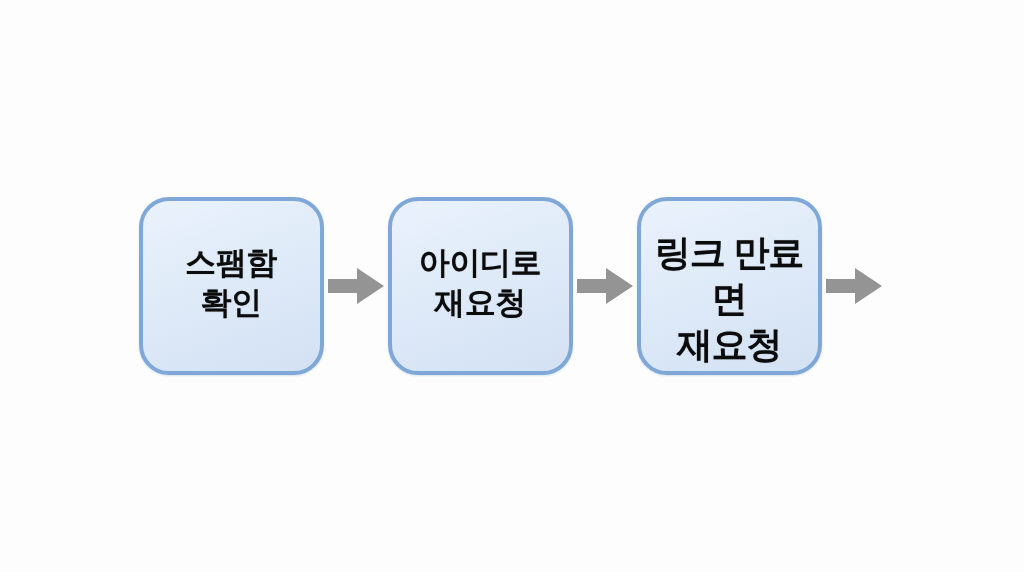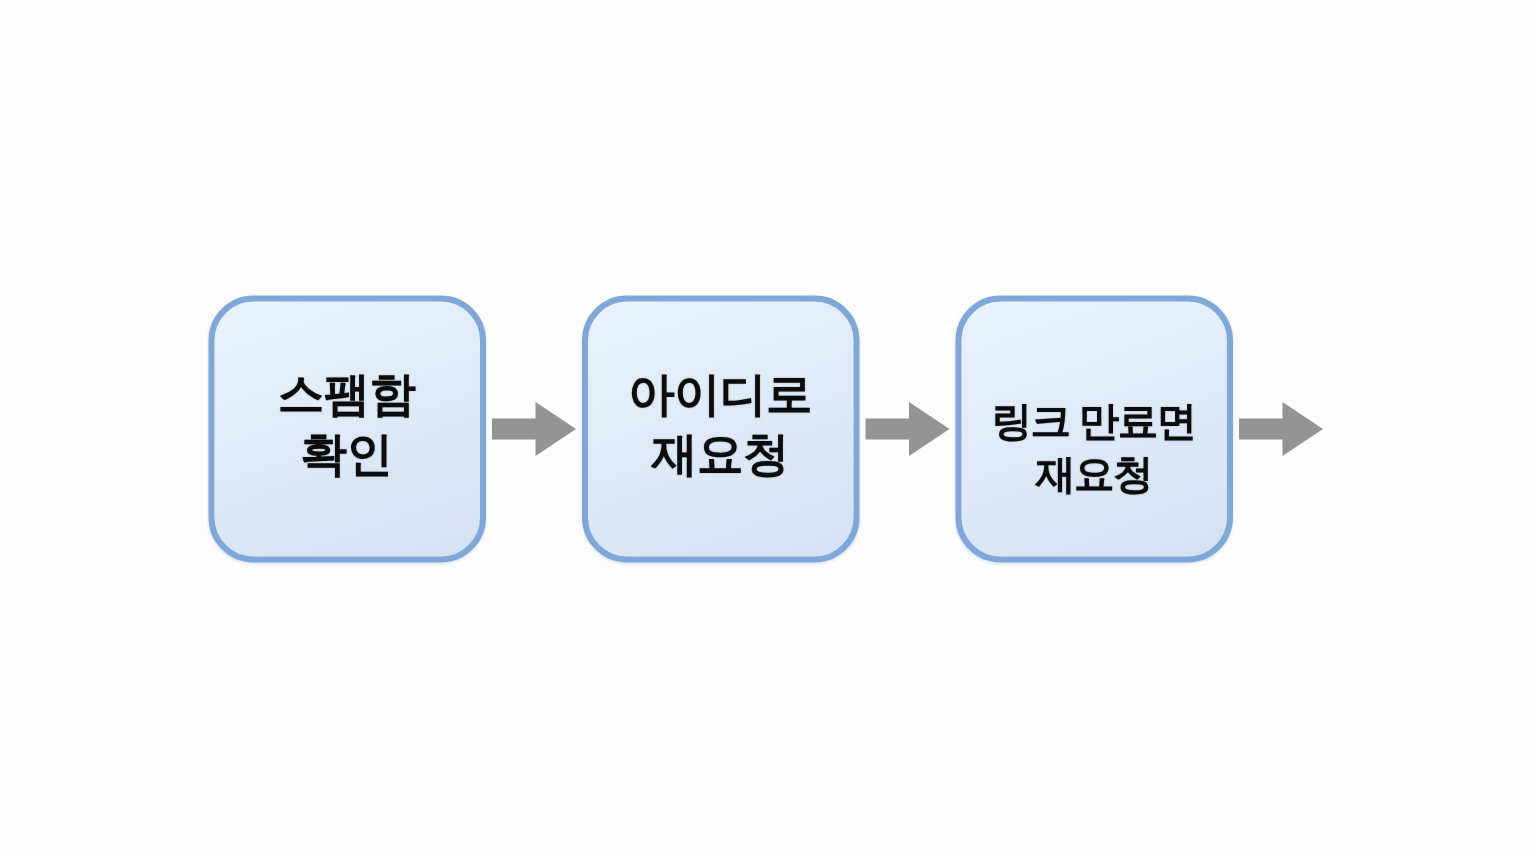--- a/index.html
+++ b/index.html
@@ -53,21 +53,21 @@
     line-height: 1.28;
     font-weight: 700;
     color: #0c0c0c;
     letter-spacing: -0.4px;
     white-space: pre-line;
     position: relative;
     top: -3px;
     text-shadow: 0 0 1px rgba(0,0,0,0.35);
   }
   .node-label.wide {
-    font-size: 27px;
+    font-size: 36px;
     letter-spacing: -1.1px;
     margin-top: 32px;
   }
   .connector {
     flex: 0 0 64px;
     width: 64px;
     height: 178px;
     display: flex;
     align-items: center;
     justify-content: center;

